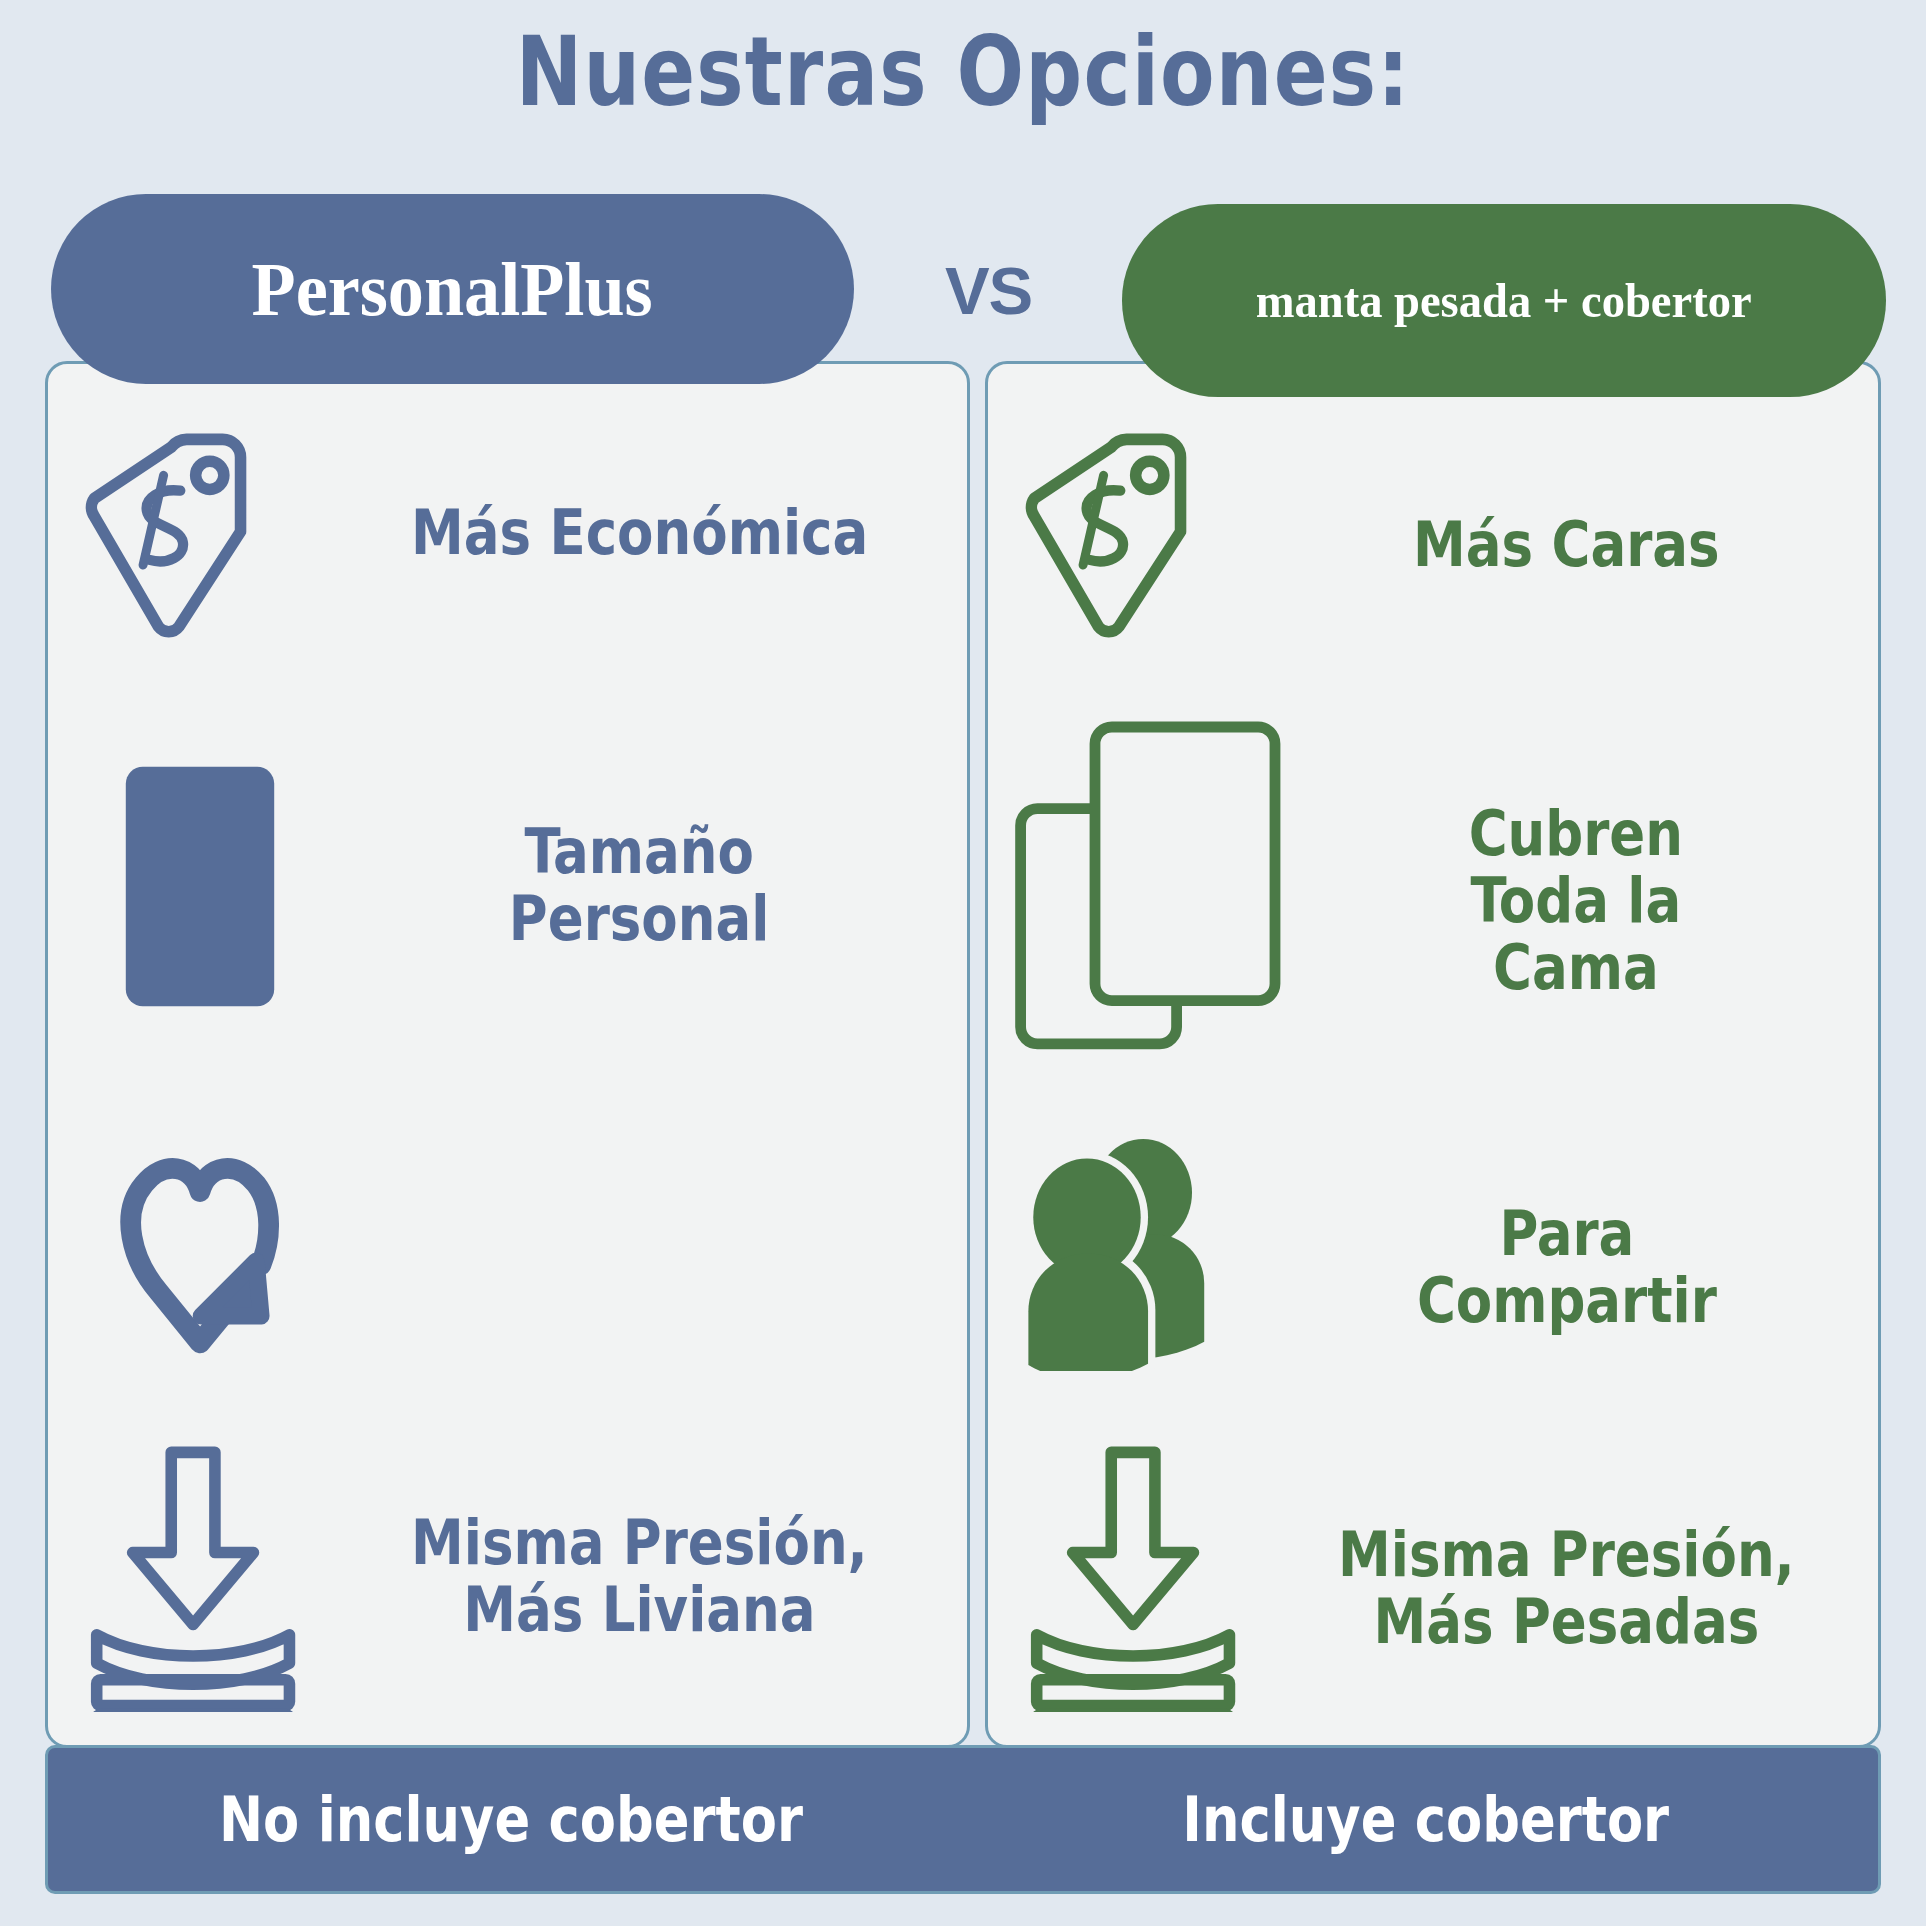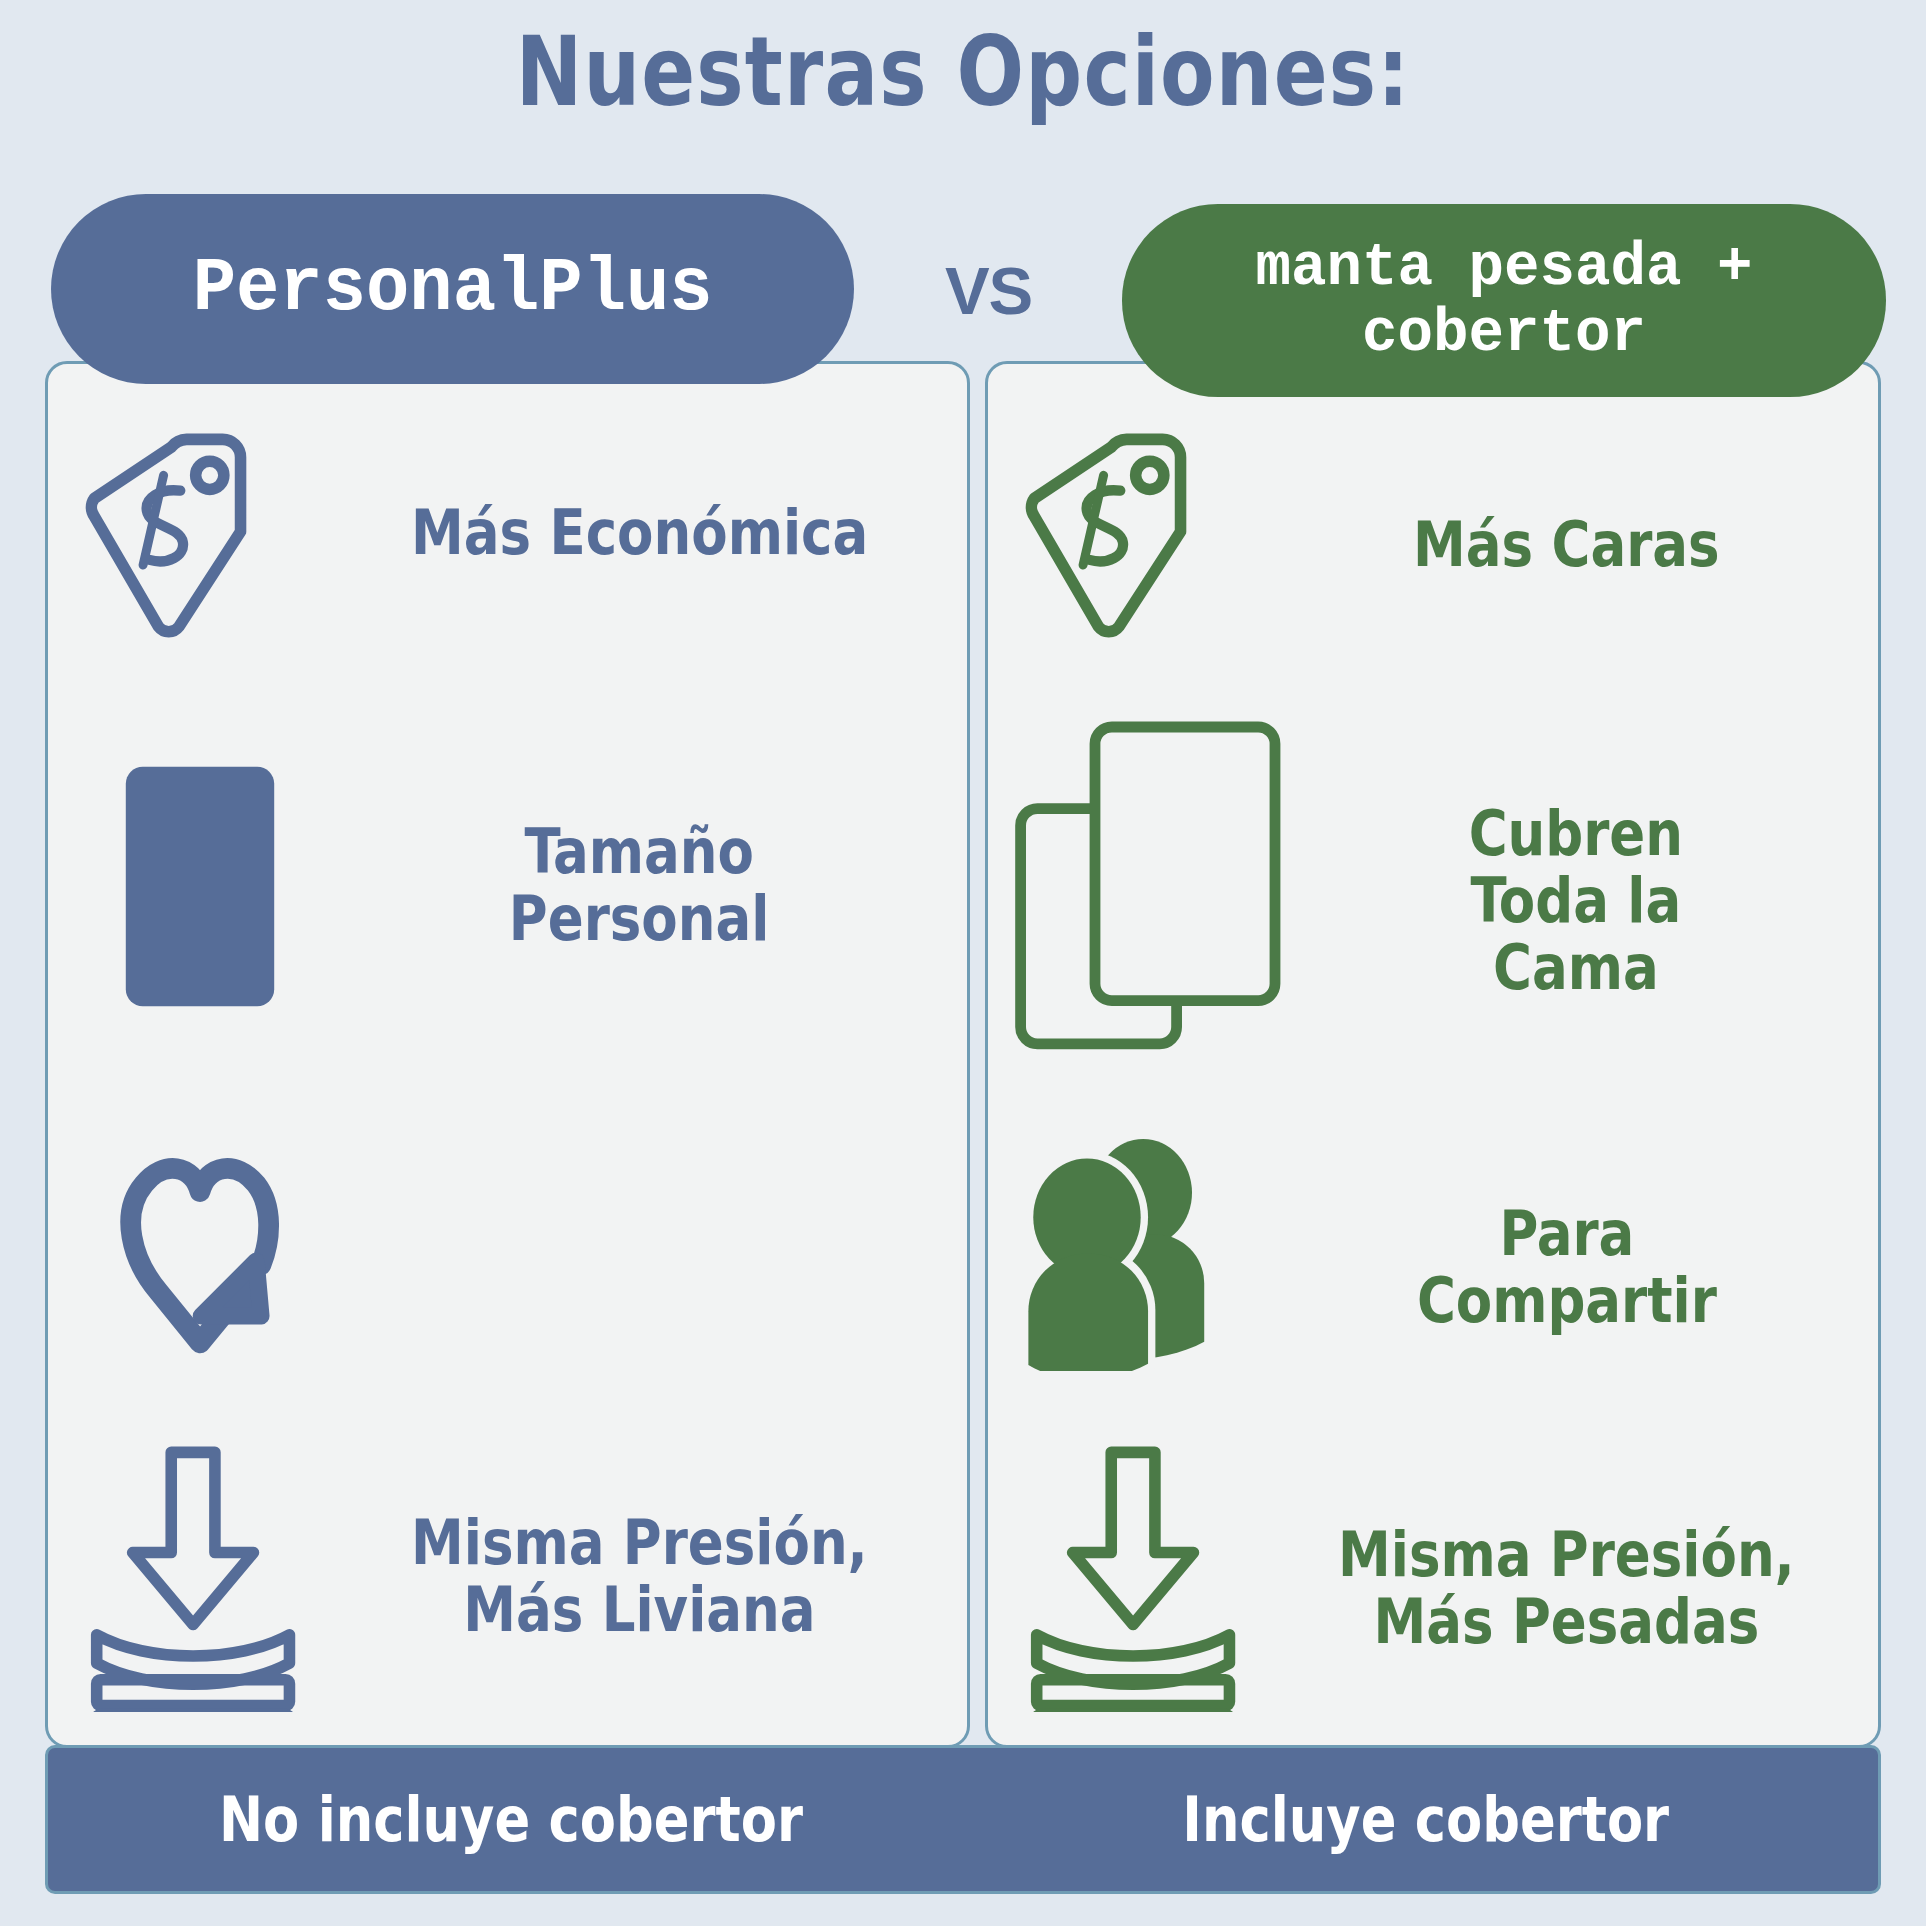--- a/index.html
+++ b/index.html
@@ -52,39 +52,39 @@
   #card-right { left: 985px; width: 896px; }
 
   
   .pill {
     position: absolute;
     display: flex;
     align-items: center;
     justify-content: center;
     border-radius: 96px;
     color: #ffffff;
-    font-family: Liberation Mono, monospace;
+    font-family: Liberation Serif, serif;
     font-weight: bold;
     text-align: center;
     z-index: 5;
     box-sizing: border-box;
   }
   #pill-left {
     left: 51px; top: 194px;
     width: 803px; height: 190px;
     background: #566d98;
     font-size: 76px;
     letter-spacing: 0px;
   }
   #pill-left .pill-text { transform: scaleX(0.95); }
   #pill-right {
     left: 1122px; top: 204px;
     width: 764px; height: 193px;
     background: #4b7a47;
-    font-size: 61px;
+    font-size: 48px;
     line-height: 1.08;
     padding: 0 26px;
   }
   #pill-right .pill-text { transform: scaleX(0.97); }
 
   .vs {
     position: absolute;
     left: 905px;
     top: 252px;
     width: 167px;

